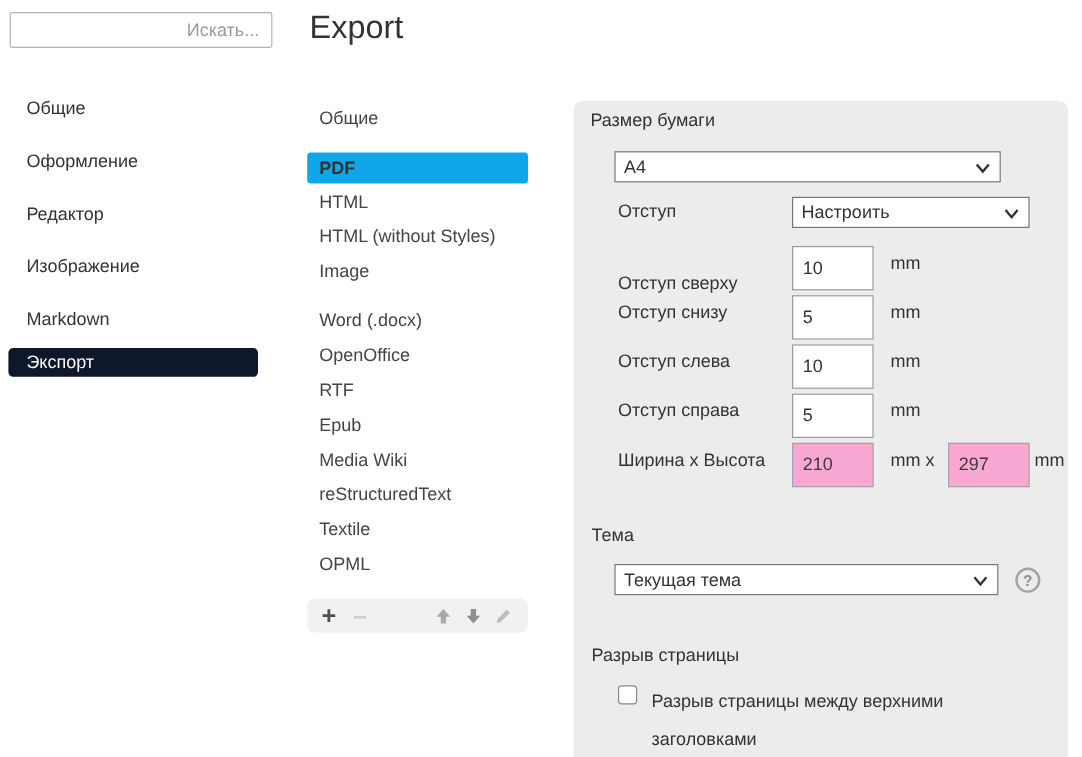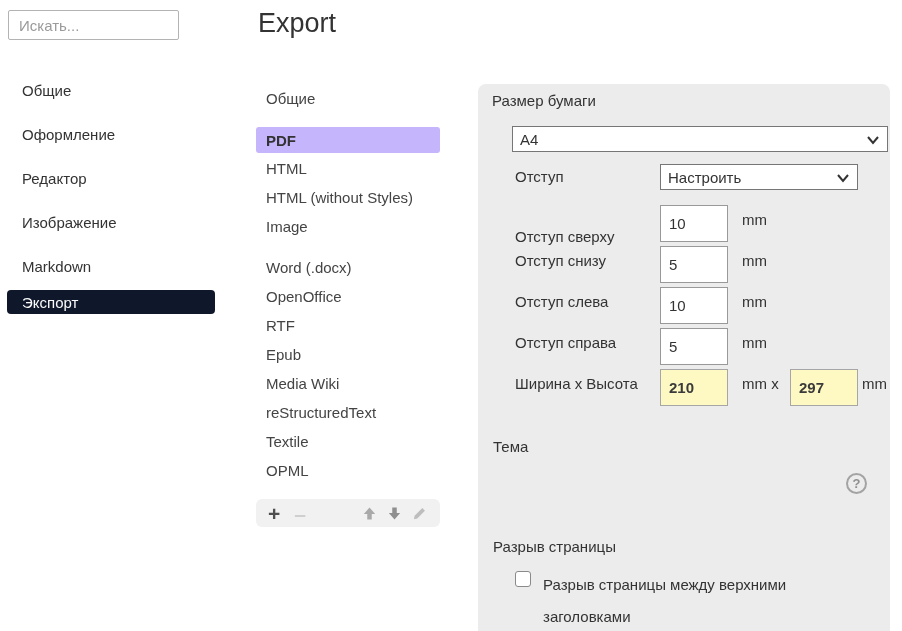--- a/index.html
+++ b/index.html
@@ -4,24 +4,24 @@
 <style>
   * { box-sizing: border-box; margin: 0; padding: 0; }
   body { background: #ffffff; font-family: "Liberation Sans", sans-serif; }
   .page {
     position: relative; width: 902px; height: 631px;
     background: #ffffff; overflow: hidden; color: #333;
   }
 
   
   .search-input {
-    position: absolute; left: 8px; top: 10px; width: 171px; height: 30px;
+    position: absolute; left: 8px; top: 10px; width: 219px; height: 30px;
     border: 1px solid #b3b3b3; border-radius: 2px; background: #fff;
     padding: 0 10px; font-size: 15px; color: #333;
-    font-family: "Liberation Sans", sans-serif; outline: none;
+    font-family: "Liberation Sans", sans-serif; outline: none; text-align: right;
   }
   .search-input::placeholder { color: #9a9a9a; opacity: 1; }
 
   
   .page-title {
     position: absolute; left: 258px; top: 8px;
     font-size: 27px; font-weight: 400; color: #333;
   }
 
   
@@ -33,21 +33,21 @@
   }
   .side-item.selected { background: #0f172a; color: #fafafa; height: 24px; margin-top: 2px; }
 
   
   .export-list { position: absolute; left: 256px; top: 84px; width: 184px; }
   .exp-item {
     height: 29px; display: flex; align-items: center;
     padding: 0 10px; font-size: 15px; color: #444; border-radius: 3px;
   }
   .exp-item.first { margin-bottom: 14px; }
-  .exp-item.selected { background: #c4b5fd; color: #333; font-weight: 700; height: 26px; margin: 2px 0 1px 0; }
+  .exp-item.selected { background: #0ea5e9; color: #333; font-weight: 700; height: 26px; margin: 2px 0 1px 0; }
   .group-gap { height: 12px; }
   .list-toolbar {
     margin-top: 14px; height: 28px; background: #f1f1f1; border-radius: 6px;
     display: flex; align-items: center; padding: 0 12px;
   }
   .tb-plus { font-size: 21px; font-weight: 700; color: #4f4f4f; line-height: 1; margin-right: 14px; }
   .tb-minus { font-size: 21px; font-weight: 700; color: #cfcfcf; line-height: 1; }
   .tb-spacer { flex: 1; }
   .tb-icon { width: 17px; height: 15px; margin-left: 8px; display: block; }
 
@@ -63,21 +63,21 @@
     border: 1px solid #767676; display: flex; align-items: center;
     padding: 0 26px 0 7px; font-size: 15px; color: #333; cursor: default;
   }
   .selectbox .chev { position: absolute; right: 7px; top: 7px; }
 
   .num-input {
     position: absolute; width: 68px; height: 37px; background: #fff;
     border: 1px solid #999; font-size: 15px; color: #333; padding: 0 8px;
     font-family: "Liberation Sans", sans-serif; outline: none;
   }
-  .num-input.disabled { background: #fef9c3; border: 1px solid #a6a6a6; color: #3a3a3a; font-weight: bold; }
+  .num-input.disabled { background: #f9a8d4; border: 1px solid #a6a6a6; color: #3a3a3a; }
 
   .unit { position: absolute; font-size: 15px; color: #333; }
 
   .help-icon {
     position: absolute; left: 368px; top: 389px; width: 21px; height: 21px;
     border: 2px solid #a3a3a3; border-radius: 50%; color: #8f8f8f;
     font-size: 13px; font-weight: 700; display: flex; align-items: center; justify-content: center;
   }
 
   .checkbox {
@@ -136,21 +136,21 @@
       <svg class="tb-icon" viewBox="0 0 16 16">
         <path d="M11 2.2 L13.8 5 L5.6 13.2 L2 14 L2.8 10.4 Z" fill="#bdbdbd"></path>
       </svg>
     </div>
   </div>
 
   <section class="card">
 
     <div class="lbl" style="left:14px; top:8px;">Размер бумаги</div>
 
-    <div class="selectbox" style="left:34px; top:42px; width:376px;">
+    <div class="selectbox" style="left:34px; top:42px; width:322px;">
       <span>A4</span>
       <svg class="chev" width="14" height="12" viewBox="0 0 14 12">
         <polyline points="2,3 7,9 12,3" fill="none" stroke="#333" stroke-width="2"></polyline>
       </svg>
     </div>
 
     <div class="lbl" style="left:37px; top:84px;">Отступ</div>
     <div class="selectbox" style="left:182px; top:80px; width:198px;">
       <span>Настроить</span>
       <svg class="chev" width="14" height="12" viewBox="0 0 14 12">
@@ -174,20 +174,26 @@
     <input class="num-input" style="left: 182px; top: 244px;" value="5">
     <span class="unit" style="left:264px; top:250px;">mm</span>
 
     <div class="lbl" style="left:37px; top:291px;">Ширина x Высота</div>
     <input class="num-input disabled" style="left: 182px; top: 285px;" disabled="" value="210">
     <span class="unit" style="left:264px; top:291px;text-align:right;">mm x</span>
     <input class="num-input disabled" style="left: 312px; top: 285px;" disabled="" value="297">
     <span class="unit" style="left:384px; top:291px;">mm</span>
 
     <div class="lbl" style="left:15px; top:354px;">Тема</div>
+    <div class="selectbox" style="left:34px; top:386px; width:320px;">
+      <span>Текущая тема</span>
+      <svg class="chev" width="14" height="12" viewBox="0 0 14 12">
+        <polyline points="2,3 7,9 12,3" fill="none" stroke="#333" stroke-width="2"></polyline>
+      </svg>
+    </div>
     <div class="help-icon">?</div>
 
     <div class="lbl" style="left:15px; top:454px;">Разрыв страницы</div>
     <span class="checkbox"></span>
     <div class="check-label">Разрыв страницы между верхними заголовками</div>
 
   </section>
 </div>
 
 </body></html>

